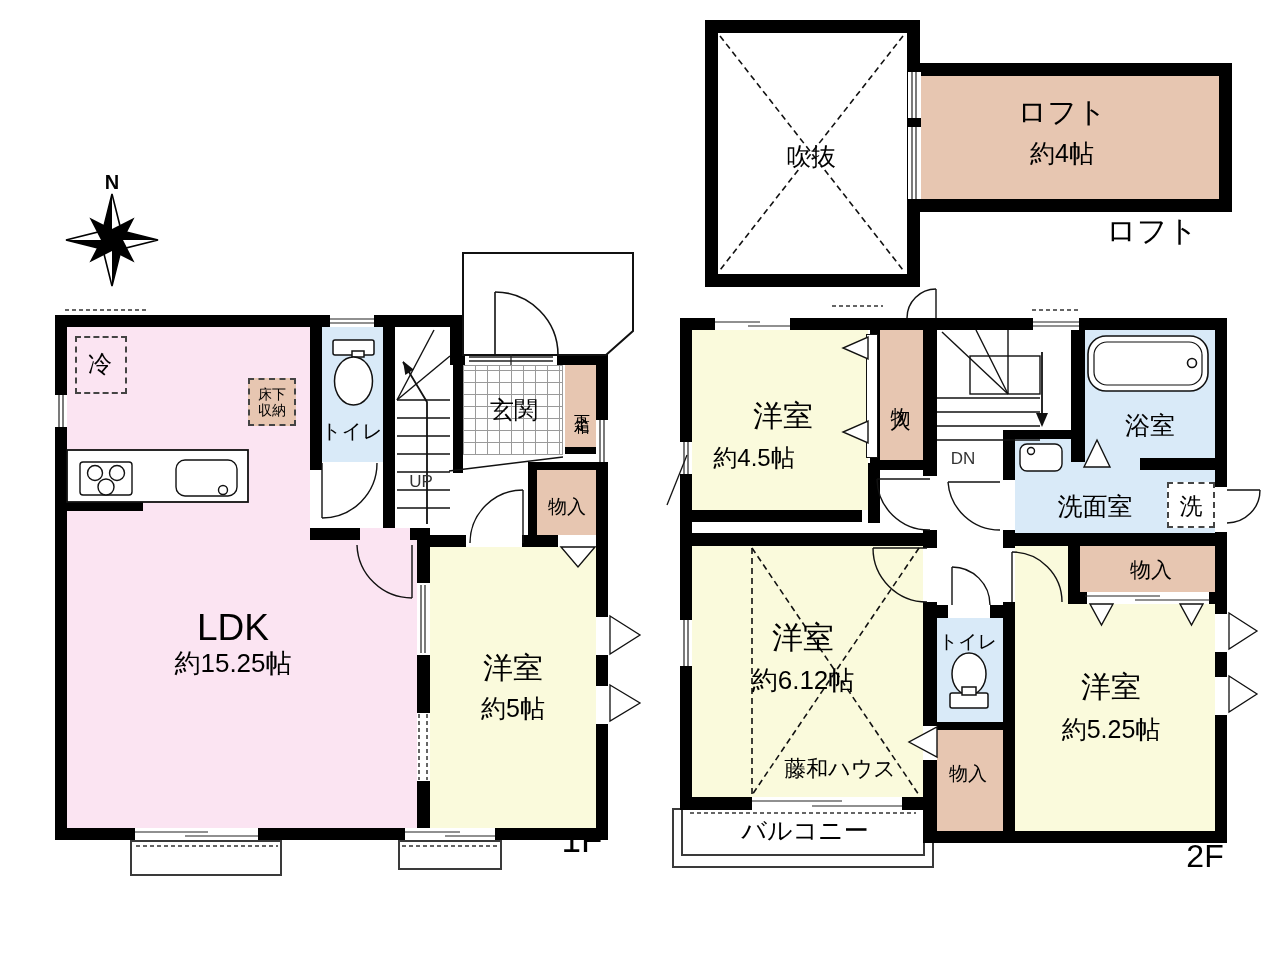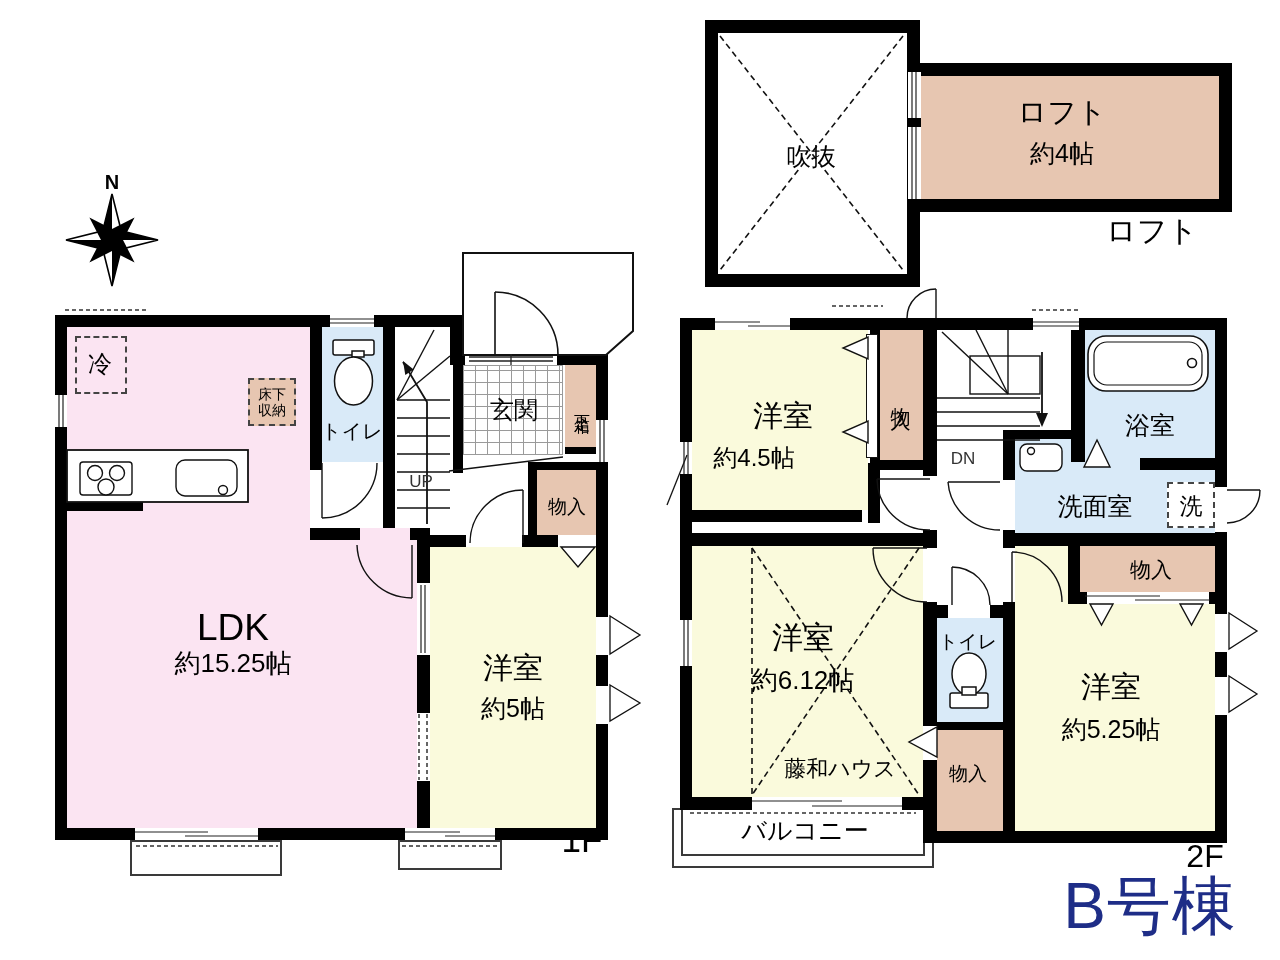--- a/index.html
+++ b/index.html
@@ -371,15 +371,14 @@
   <div class="lbl zl" style="left:803px;top:637px;font-size:31px">洋室</div>
   <div class="lbl zl" style="left:803px;top:680px;font-size:26px">約6.12帖</div>
   <div class="lbl zl" style="left:840px;top:769px;font-size:22px">藤和ハウス</div>
   <div class="lbl zl" style="left:805px;top:830px;font-size:25px">バルコニー</div>
   <div class="lbl zl" style="left:1151px;top:569px;font-size:21px">物入</div>
   <div class="lbl zl" style="left:1111px;top:687px;font-size:30px">洋室</div>
   <div class="lbl zl" style="left:1111px;top:729px;font-size:25px">約5.25帖</div>
   <div class="lbl zl" style="left:1205px;top:856px;font-size:32px">2F</div>
 
 
-  <div id="bldg" class="lbl" style="left:1150px;top:906px;font-size:64px;color:#1e2d87;letter-spacing:1px;">B号棟</div>
 
 </div>
 
 </body></html>

